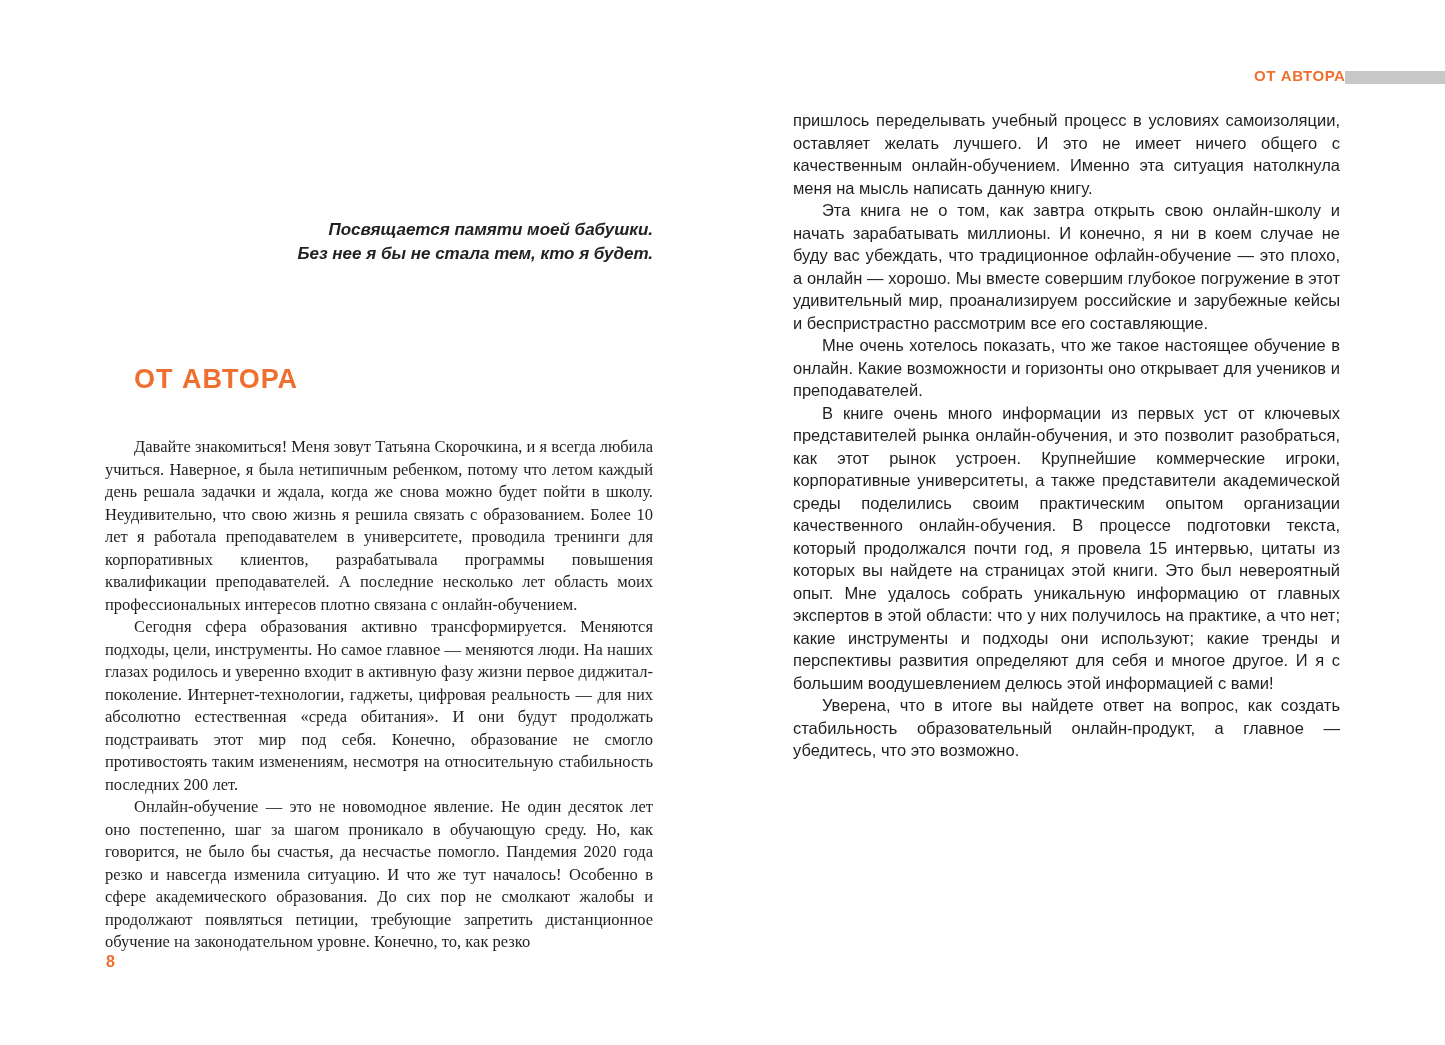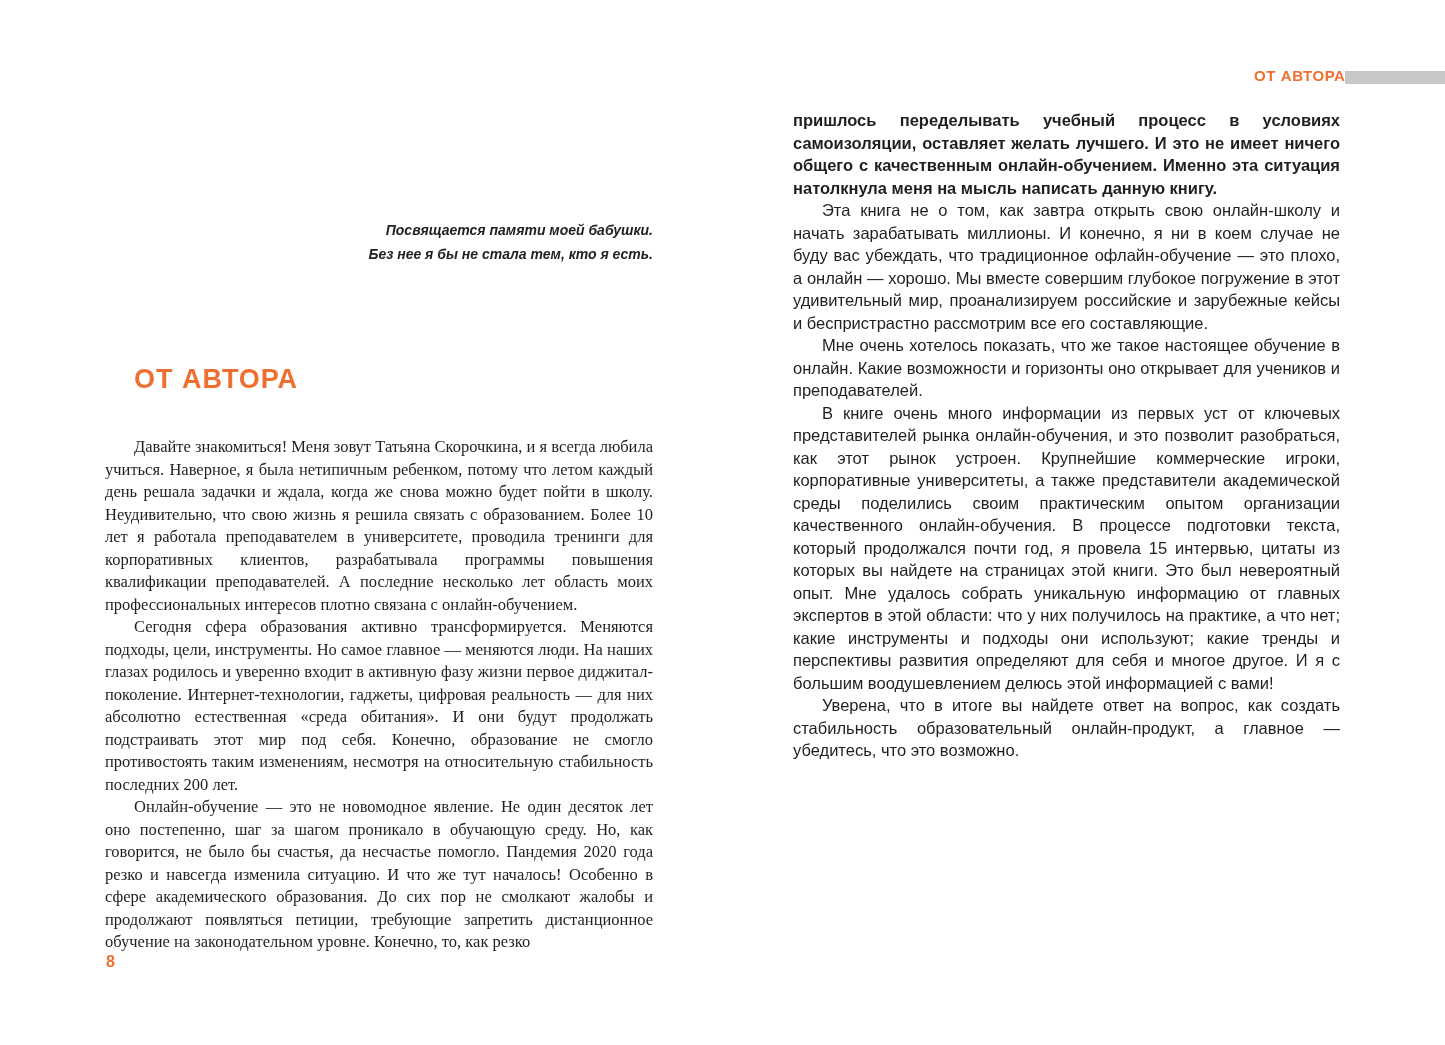--- a/index.html
+++ b/index.html
@@ -45,21 +45,21 @@
     height: 1045px;
   }
   .dedication {
     position: absolute;
     top: 218px;
     left: 0;
     width: 100%;
     text-align: right;
     font-style: italic;
     font-weight: bold;
-    font-size: 14px;
+    font-size: 17px;
     line-height: 24px;
     color: #222222;
   }
   .chapter-heading {
     position: absolute;
     top: 364px;
     left: 29px;
     margin: 0;
     font-size: 27px;
     font-weight: bold;
@@ -96,36 +96,35 @@
     margin: 0;
     font-size: 16.5px;
     line-height: 22.5px;
     text-align: justify;
     text-indent: 29px;
     hyphens: auto;
     -webkit-hyphens: auto;
   }
   p.para.no-indent {
     text-indent: 0;
-    font-weight: bold;
   }
 </style>
 </head>
 <body>
 
 <div>
 
   <span class="running-title">ОТ АВТОРА</span>
   <span class="header-bar"></span>
 
   <div class="page-left">
 
     <div class="dedication">
       <div>Посвящается памяти моей бабушки.</div>
-      <div>Без нее я бы не стала тем, кто я есть.</div>
+      <div>Без нее я бы не стала тем, кто я будет.</div>
     </div>
 
     <h1 class="chapter-heading">ОТ АВТОРА</h1>
 
     <div class="body-left">
       <p class="para">Давайте знакомиться! Меня зовут Татьяна Скорочкина, и я всегда любила учиться. Наверное, я была нетипичным ребенком, потому что летом каждый день решала задачки и ждала, когда же снова можно будет пойти в школу. Неудивительно, что свою жизнь я решила связать с образованием. Более 10 лет я работала преподавателем в университете, проводила тренинги для корпоративных клиентов, разрабатывала программы повышения квалификации преподавателей. А последние несколько лет область моих профессиональных интересов плотно связана с онлайн-обучением.</p>
       <p class="para">Сегодня сфера образования активно трансформируется. Меняются подходы, цели, инструменты. Но самое главное — меняются люди. На наших глазах родилось и уверенно входит в активную фазу жизни первое диджитал-поколение. Интернет-технологии, гаджеты, цифровая реальность — для них абсолютно естественная «среда обитания». И они будут продолжать подстраивать этот мир под себя. Конечно, образование не смогло противостоять таким изменениям, несмотря на относительную стабильность последних 200 лет.</p>
       <p class="para">Онлайн-обучение — это не новомодное явление. Не один десяток лет оно постепенно, шаг за шагом проникало в обучающую среду. Но, как говорится, не было бы счастья, да несчастье помогло. Пандемия 2020 года резко и навсегда изменила ситуацию. И что же тут началось! Особенно в сфере академического образования. До сих пор не смолкают жалобы и продолжают появляться петиции, требующие запретить дистанционное обучение на законодательном уровне. Конечно, то, как резко</p>
     </div>
 

